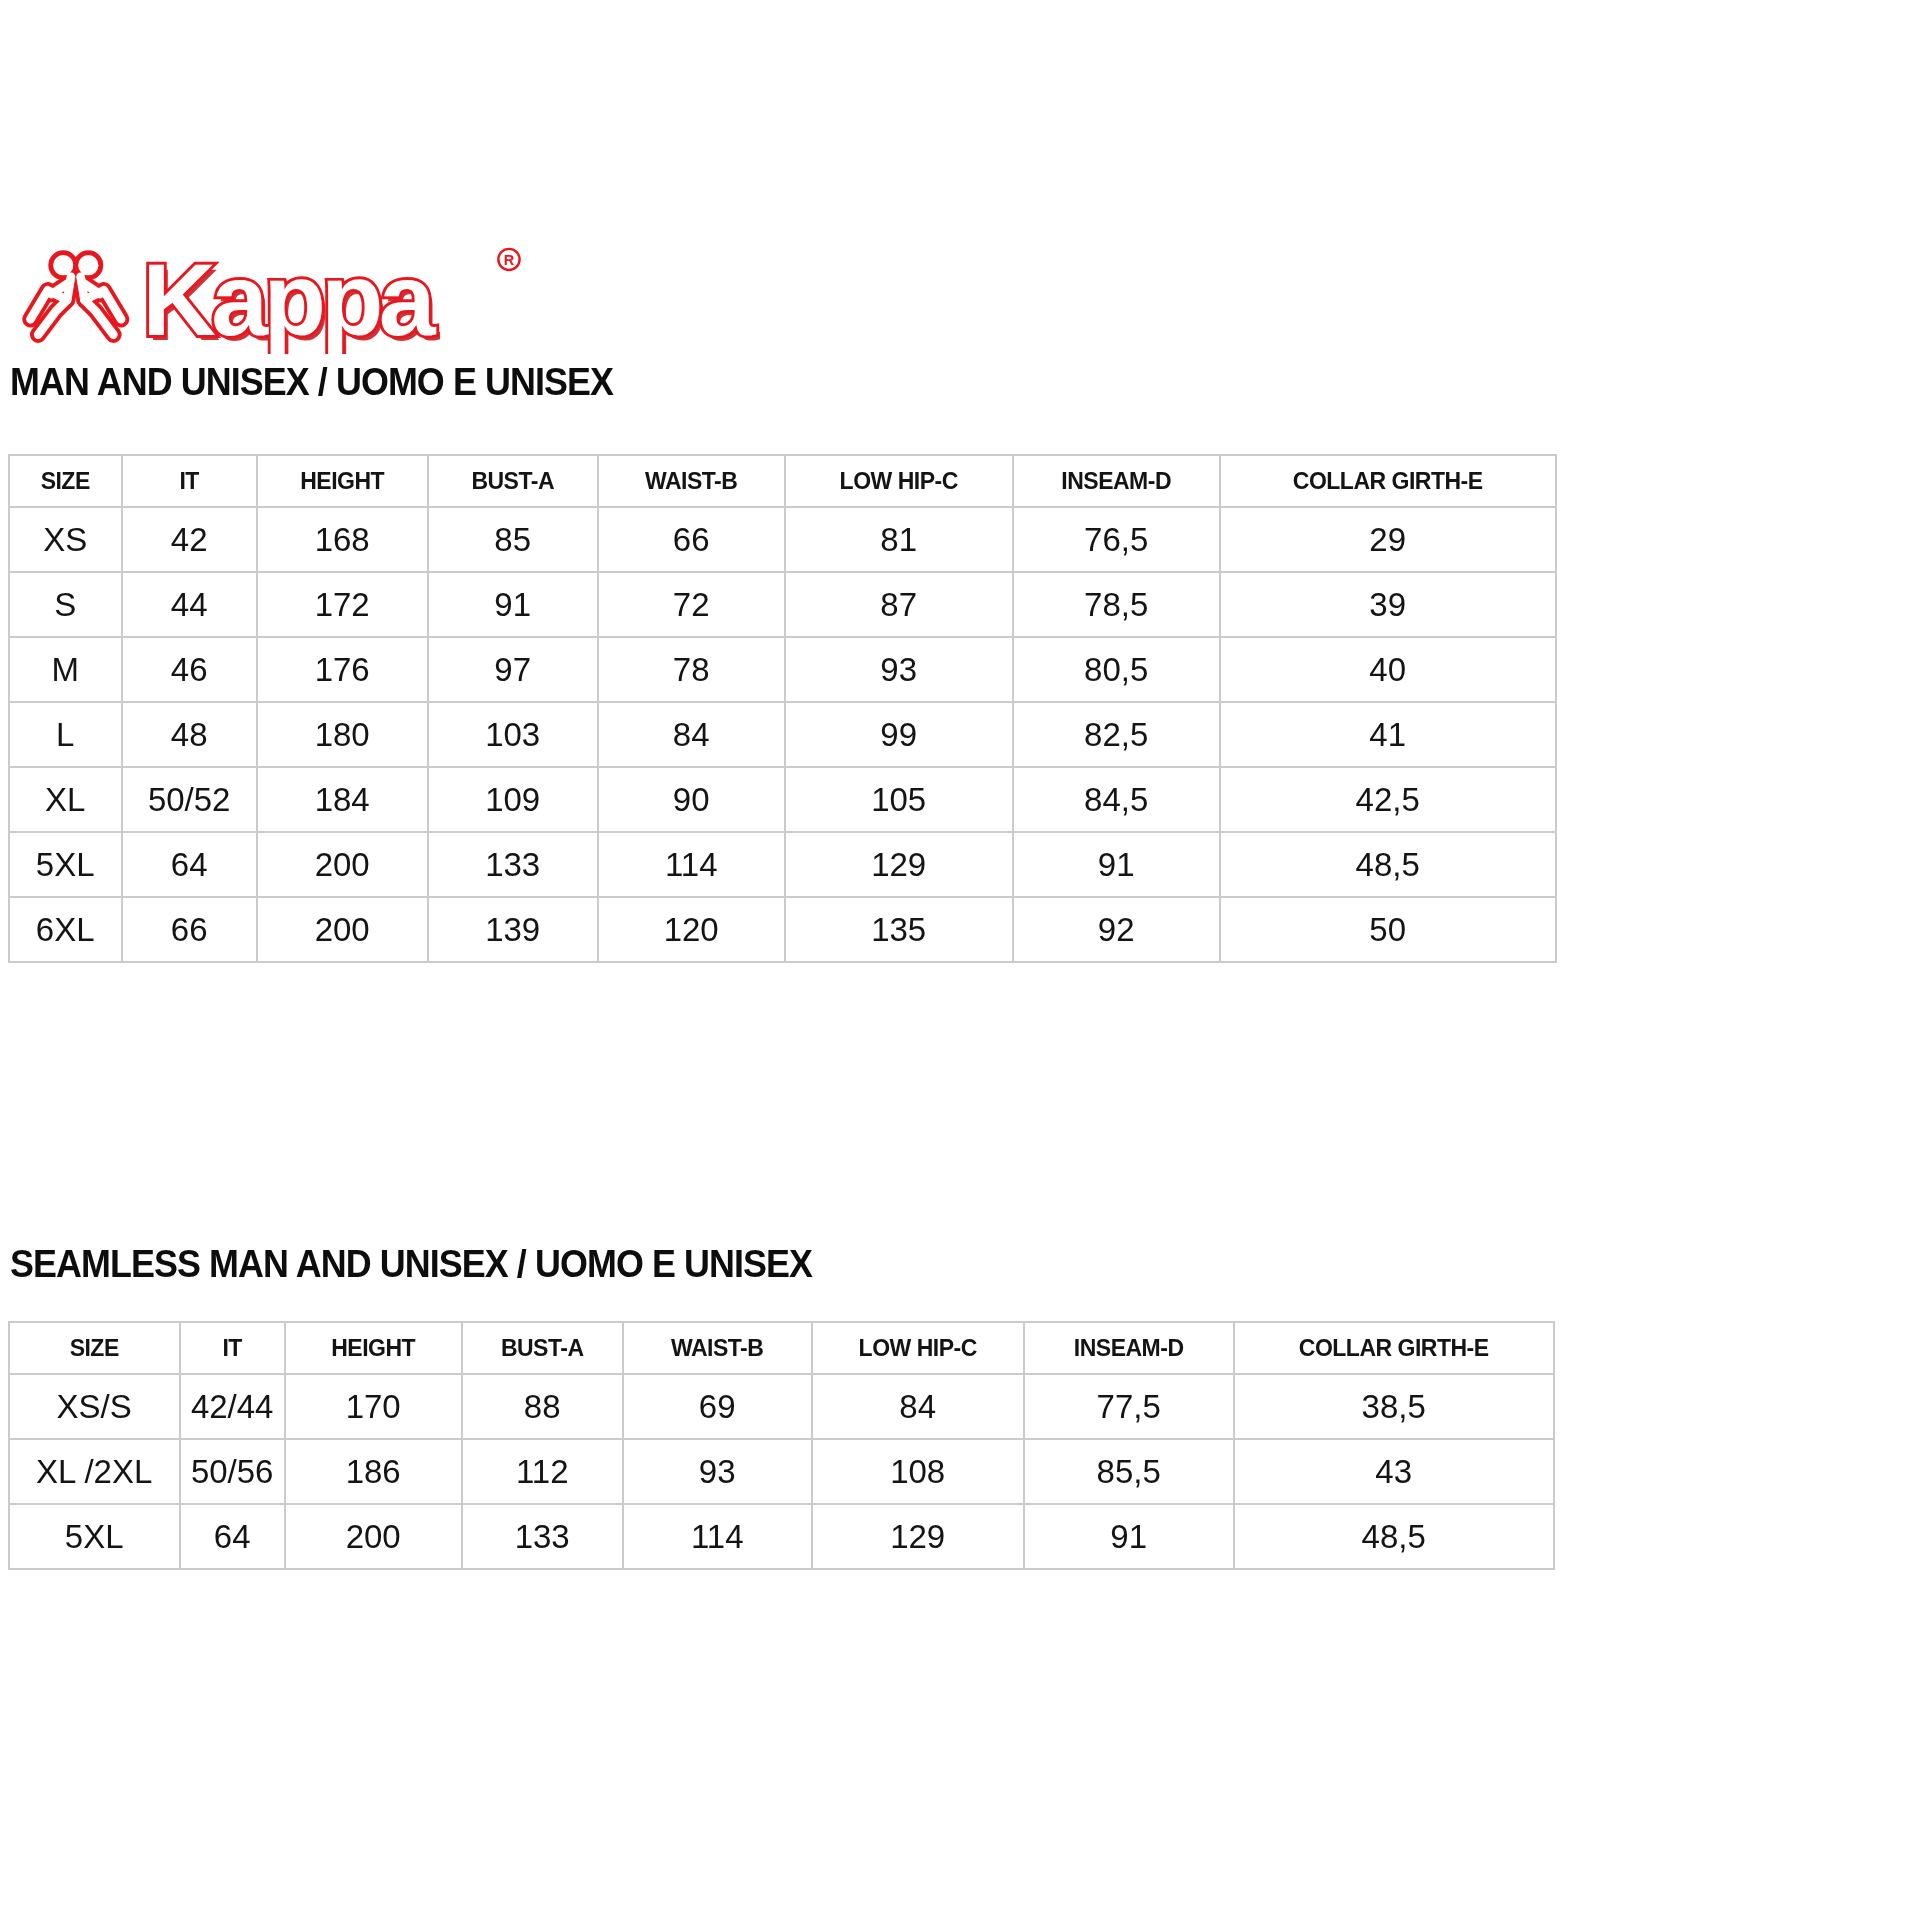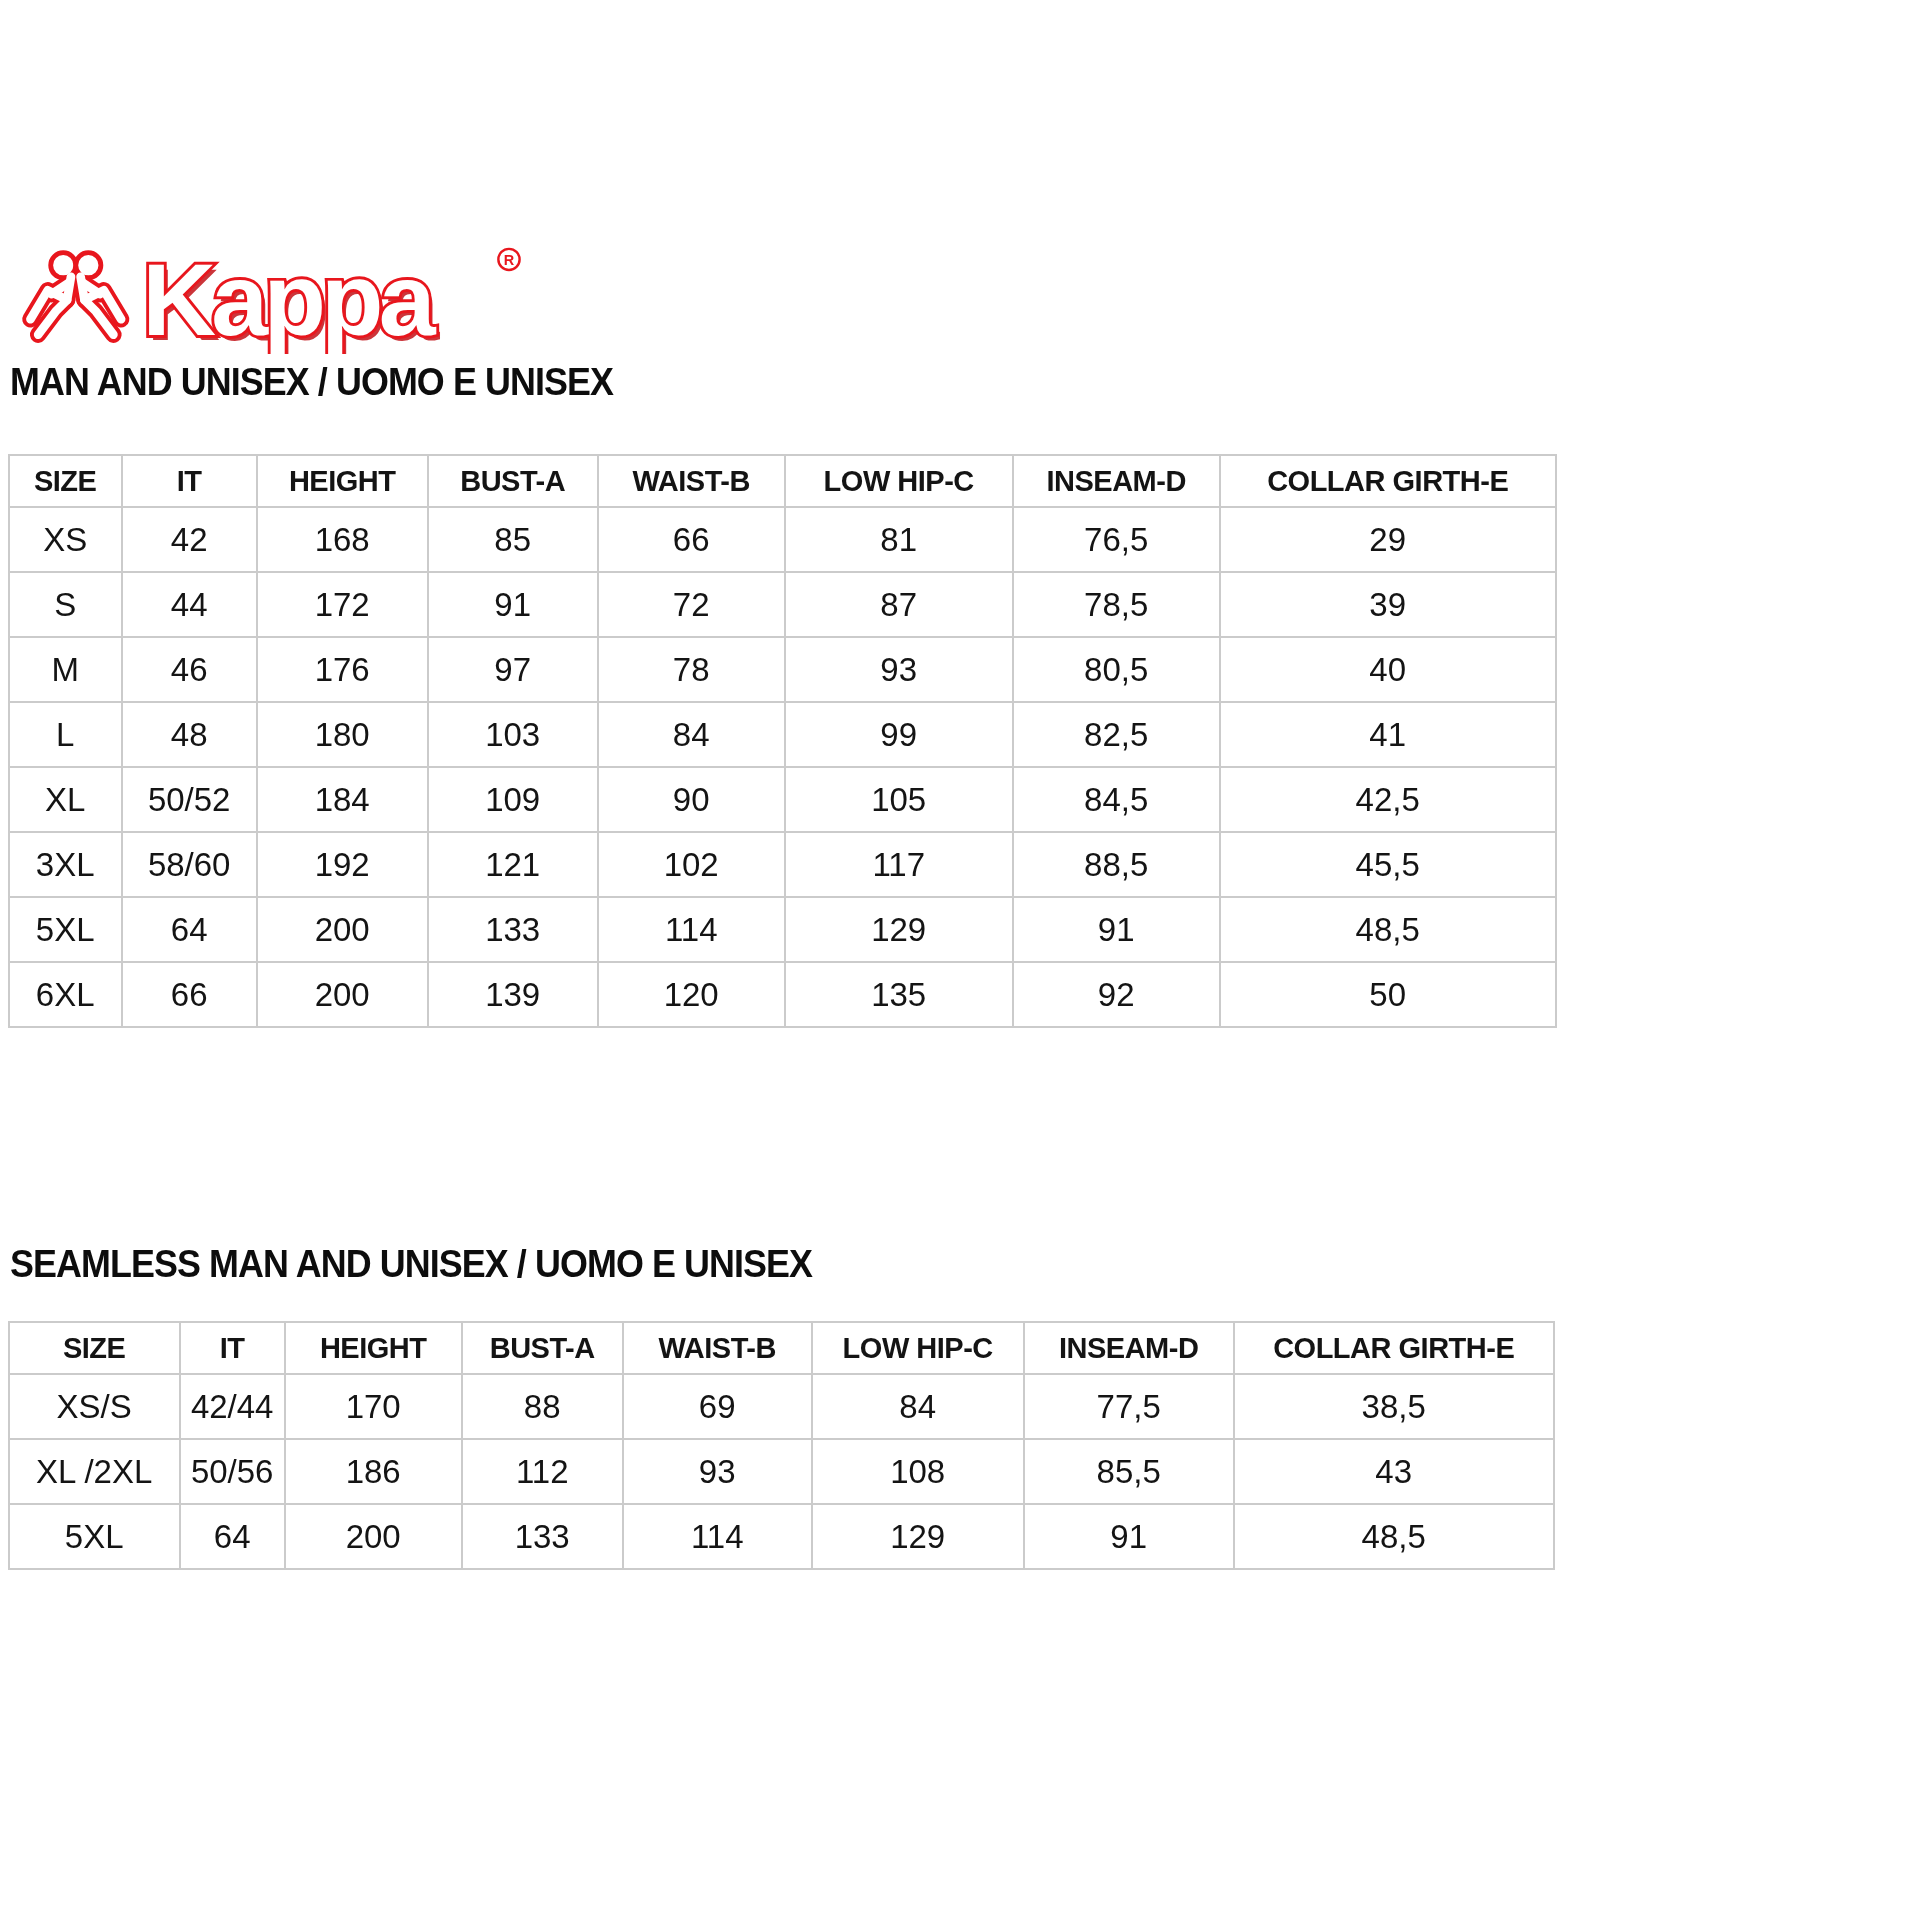--- a/index.html
+++ b/index.html
@@ -10,21 +10,21 @@
 
   
   .section-title{font-weight:bold;font-size:39px;color:#0d0d0d;letter-spacing:-1px;
                  transform:scaleX(.92);transform-origin:left center;white-space:nowrap;}
 
   
   table.size-table{border-collapse:collapse;table-layout:fixed;background:#fff;}
   table.size-table th,table.size-table td{
       border:2.9px solid #cbcbcb;text-align:center;vertical-align:middle;
       color:#141414;overflow:hidden;white-space:nowrap;}
-  table.size-table th{font-size:29px;font-weight:bold;height:48px;letter-spacing:-0.5px;}
+  table.size-table th{font-size:23px;font-weight:bold;height:48px;letter-spacing:-0.5px;}
   table.size-table td{font-size:33px;height:61px;font-weight:normal;}
   table.size-table td.size{font-weight:normal;}
 
   
   #logo-svg text{font-family:"Liberation Sans",sans-serif;}
 
   
   #diagram-svg text{font-family:"Liberation Sans",sans-serif;}
 </style>
 </head>
@@ -138,30 +138,20 @@
         </tr>
         <tr>
           <td class="size">XL</td>
           <td>50/52</td>
           <td>184</td>
           <td>109</td>
           <td>90</td>
           <td>105</td>
           <td>84,5</td>
           <td>42,5</td>
-        </tr>
-        <tr>
-          <td class="size">3XL</td>
-          <td>58/60</td>
-          <td>192</td>
-          <td>121</td>
-          <td>102</td>
-          <td>117</td>
-          <td>88,5</td>
-          <td>45,5</td>
         </tr>
         <tr>
           <td class="size">5XL</td>
           <td>64</td>
           <td>200</td>
           <td>133</td>
           <td>114</td>
           <td>129</td>
           <td>91</td>
           <td>48,5</td>

